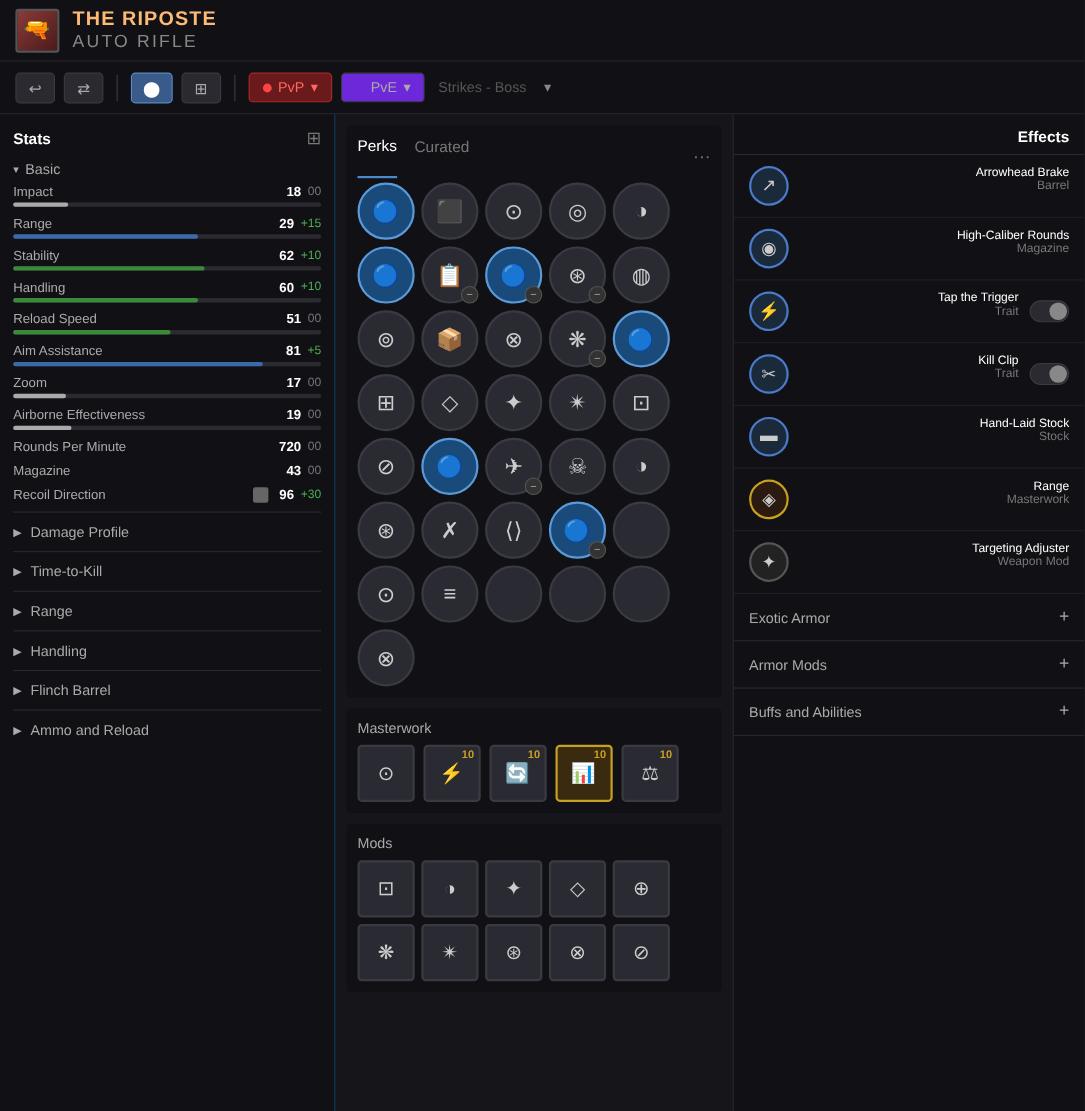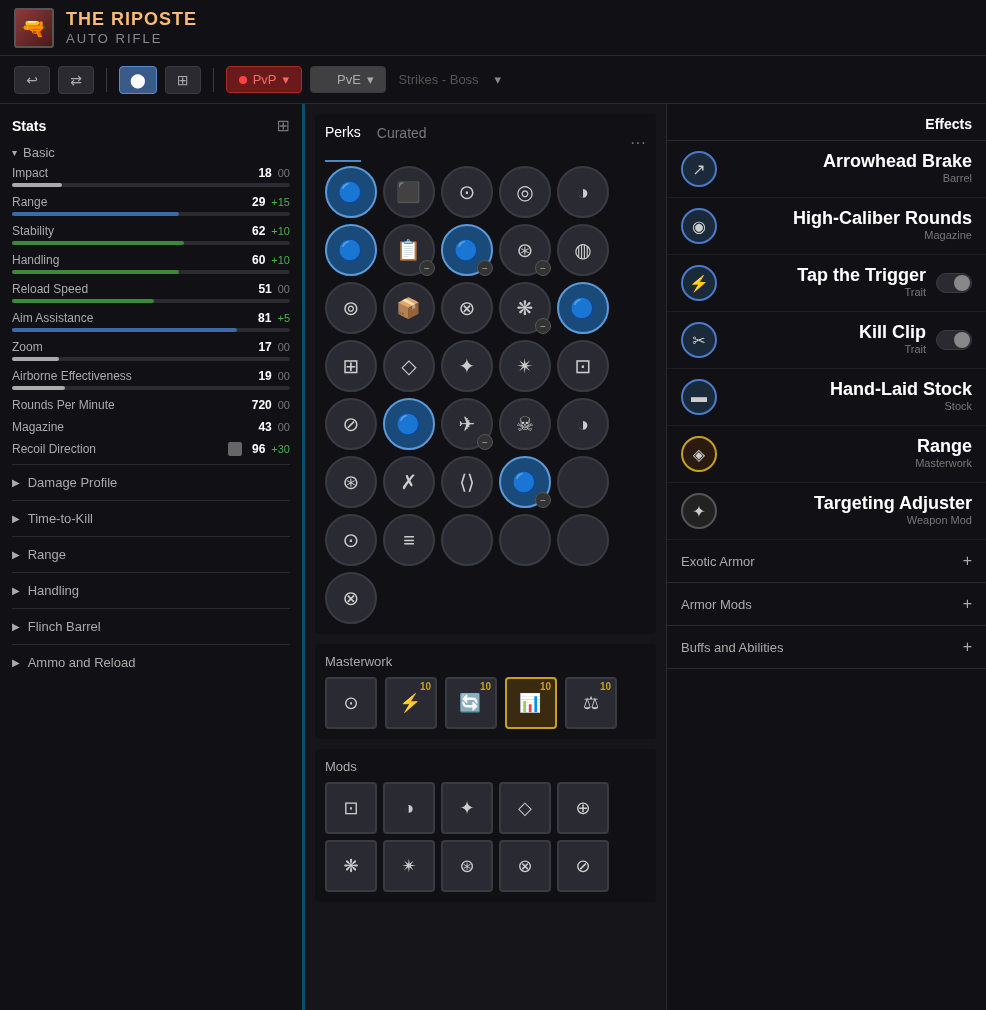--- a/index.html
+++ b/index.html
@@ -32,21 +32,21 @@
       font-size: 20px;
     }
     .header-title { line-height: 1.2; }
     .header-title .weapon-name {
       font-size: 18px;
       font-weight: bold;
       color: #fdba74;
       letter-spacing: 1px;
     }
     .header-title .weapon-type {
-      font-size: 13px;
+      font-size: 16px;
       color: #888;
       letter-spacing: 2px;
     }
 
     
     .toolbar {
       background: #111115;
       display: flex;
       align-items: center;
       padding: 8px 14px;
@@ -66,21 +66,21 @@
       text-align: center;
     }
     .toolbar-btn.active {
       background: #3a5a8a;
       border-color: #5a8ac8;
       color: #fff;
     }
     .toolbar-separator { width: 1px; background: #3a3a42; height: 24px; margin: 0 4px; }
     .mode-btn {
       display: flex; align-items: center; gap: 6px;
-      background: #404040;
+      background: #6d28d9;
       border: 1px solid #3a3a42;
       border-radius: 4px;
       color: #aaa;
       padding: 5px 12px;
       cursor: pointer;
       font-size: 13px;
     }
     .mode-btn.pvp { background: #6a1a1a; border-color: #aa2a2a; color: #ff6666; }
     .mode-btn .dot { width: 8px; height: 8px; border-radius: 50%; }
     .mode-btn.pvp .dot { background: #ff4444; }
@@ -89,21 +89,21 @@
     
     .main-layout {
       display: flex;
       height: calc(1010px - 56px - 48px);
     }
 
     
     .left-panel {
       width: 305px;
       background: #111115;
-      border-right: 3px solid #0c4a6e;
+      border-right: 1px solid #0c4a6e;
       padding: 12px;
       overflow-y: auto;
     }
     .panel-header {
       display: flex;
       justify-content: space-between;
       align-items: center;
       margin-bottom: 10px;
     }
     .panel-title { font-size: 14px; color: #fff; font-weight: bold; }
@@ -303,21 +303,21 @@
       border-radius: 50%;
       background: #2a2a36;
       border: 2px solid #4a4a58;
       display: flex; align-items: center; justify-content: center;
       font-size: 16px;
       flex-shrink: 0;
     }
     .effect-icon.blue-border { border-color: #4a7ac8; background: #1a2a3a; }
     .effect-icon.gold-border { border-color: #c8a020; background: #2a1a10; }
     .effect-text { flex: 1; }
-    .effect-name { color: #fff; font-size: 18px; font-weight: bold; margin-left: 12px; }
+    .effect-name { color: #fff; font-size: 11px; font-weight: normal; margin-left: 12px; }
     .effect-subtitle { color: #777; font-size: 11px; }
 
     .toggle-switch {
       width: 36px; height: 20px;
       background: #2a2a30;
       border-radius: 10px;
       position: relative;
       cursor: pointer;
       flex-shrink: 0;
       margin-top: 8px;

